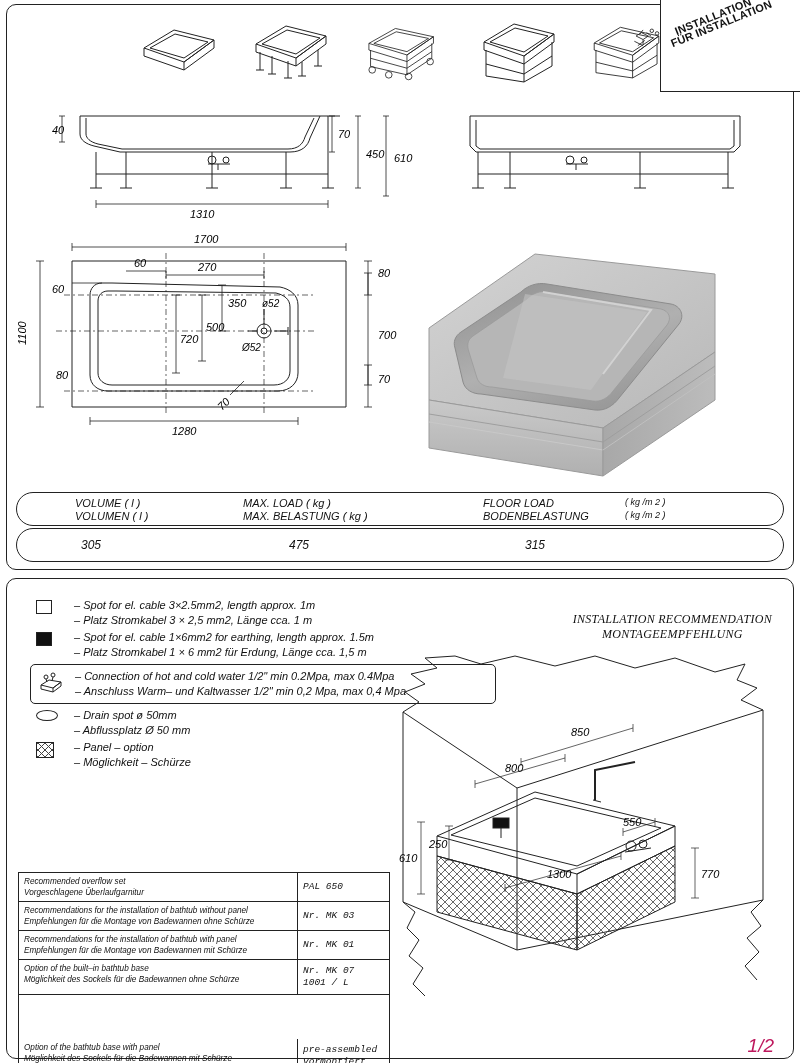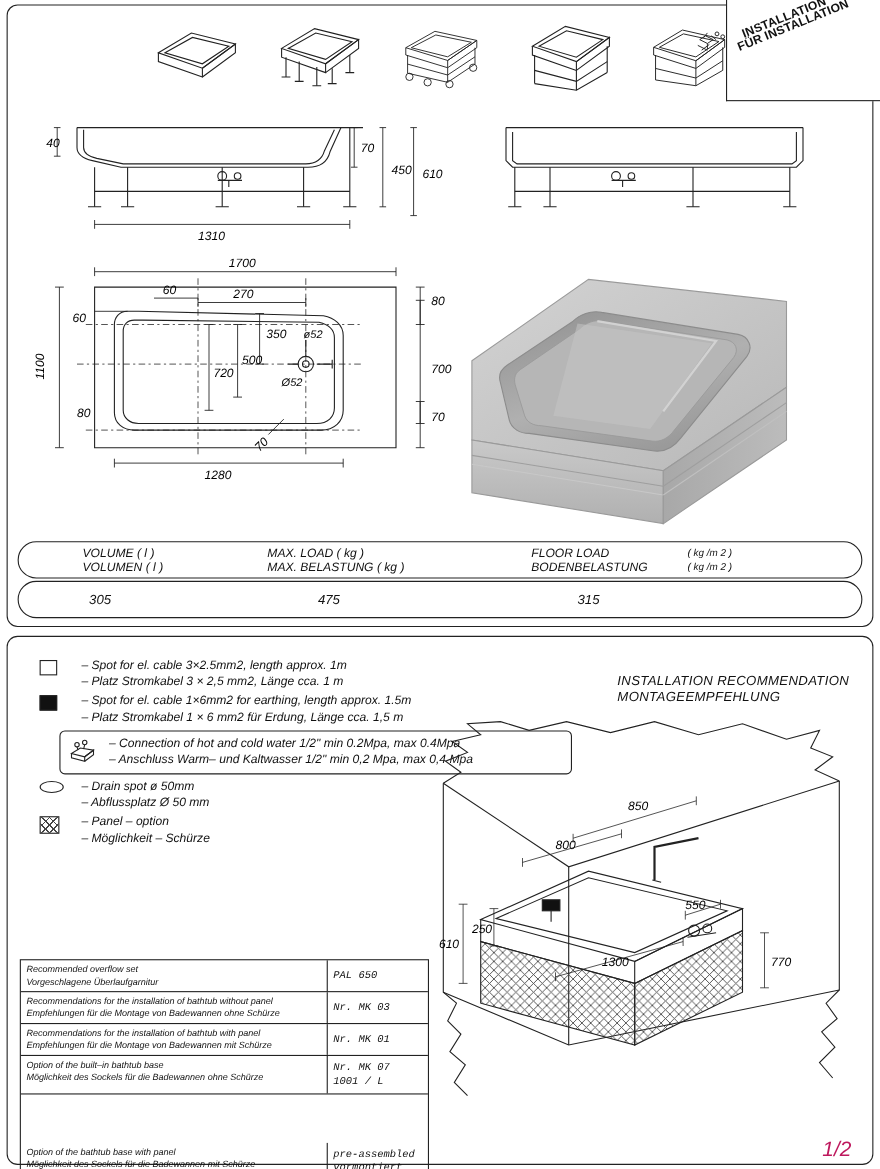--- a/index.html
+++ b/index.html
@@ -36,24 +36,24 @@
     position:absolute; left:6px; top:578px; width:788px; height:481px;
     border:1px solid #222; border-radius:10px; background:#fff;
   }
 
   
   .thumbs { position:absolute; left:130px; top:10px; width:540px; height:80px; }
   .thumb { position:absolute; width:96px; height:72px; }
   .thumb svg { width:100%; height:100%; display:block; }
 
   
-  .elev { position:absolute; left:30px; top:100px; width:740px; height:130px; }
-
-  
-  .plan { position:absolute; left:30px; top:235px; width:390px; height:250px;text-decoration:underline; }
+  .elev { position:absolute; left:40px; top:100px; width:740px; height:130px; }
+
+  
+  .plan { position:absolute; left:16px; top:235px; width:390px; height:250px;text-decoration:underline; }
   .render3d { position:absolute; left:415px; top:232px; width:350px; height:255px; }
 
   
   .vol-table { position:absolute; left:16px; top:492px; width:768px; height:72px; }
   .vol-row {
     position:absolute; left:0; width:768px; height:34px;
     border:1px solid #222; border-radius:17px; background:#fff;
   }
   .vol-row.r1 { top:0; }
   .vol-row.r2 { top:36px; }
@@ -69,21 +69,21 @@
   .sq-fill { width:16px; height:14px; border:1.5px solid #222; background:#111; }
   .ellipse { width:22px; height:11px; border:1.5px solid #222; border-radius:50%; background:#fff; }
   .hatch {
     width:18px; height:16px; border:1.5px solid #222;
     background-image:
       repeating-linear-gradient(45deg, #444 0 1px, transparent 1px 5px),
       repeating-linear-gradient(-45deg, #444 0 1px, transparent 1px 5px);
   }
 
   
-  .ir-title { position:absolute; right:28px; top:612px; text-align:left; }
+  .ir-title { position:absolute; right:28px; top:612px; text-align:center;font-family:Liberation Serif, serif; }
   .ir-title div { font-style:italic; font-size:12px; letter-spacing:.3px; }
 
   
   .room { position:absolute; left:385px; top:650px; width:400px; height:400px; }
 
   
   .rec-table { position:absolute; left:18px; top:872px; width:372px; border:1px solid #222; }
   .rec-row { display:flex; border-bottom:1px solid #222; }
   .rec-row:last-child { border-bottom:none;margin-top:44px; }
   .rec-left { flex:1; padding:3px 5px; font-style:italic; font-size:8.2px; line-height:11px; }
@@ -382,21 +382,21 @@
     </div>
 
     <div class="legend-row">
       <div class="legend-ico">
           <div class="sq-fill"></div>
         </div>
       <div class="legend-txt">– Spot for el. cable 1×6mm2 for earthing, length approx. 1.5m</div>
       <div class="legend-txt">– Platz Stromkabel 1 × 6 mm2 für Erdung, Länge cca. 1,5 m</div>
     </div>
 
-    <div style="position:relative; margin-top:4px; border:1px solid #222; border-radius:5px; padding:4px 0 4px 0; width:466px;margin-left:24px;">
+    <div style="position:relative; margin-top:4px; border:1px solid #222; border-radius:5px; padding:4px 0 4px 0; width:466px;">
       <div class="legend-row" style="margin:0; padding-left:44px;">
         <div class="legend-ico">
           <svg width="30" height="24" viewBox="0 0 30 24">
             <g fill="none" stroke="#222" stroke-width="1">
               <path d="M4 14 L12 9 L24 11 L16 17 Z"></path>
               <path d="M4 14 L4 18 L16 21 L16 17"></path>
               <path d="M16 17 L24 11 L24 15 L16 21"></path>
               <circle cx="9" cy="6" r="2"></circle>
                 <circle cx="16" cy="4" r="2"></circle>
               <path d="M9 8 L10 11 M16 6 L15 10"></path>

